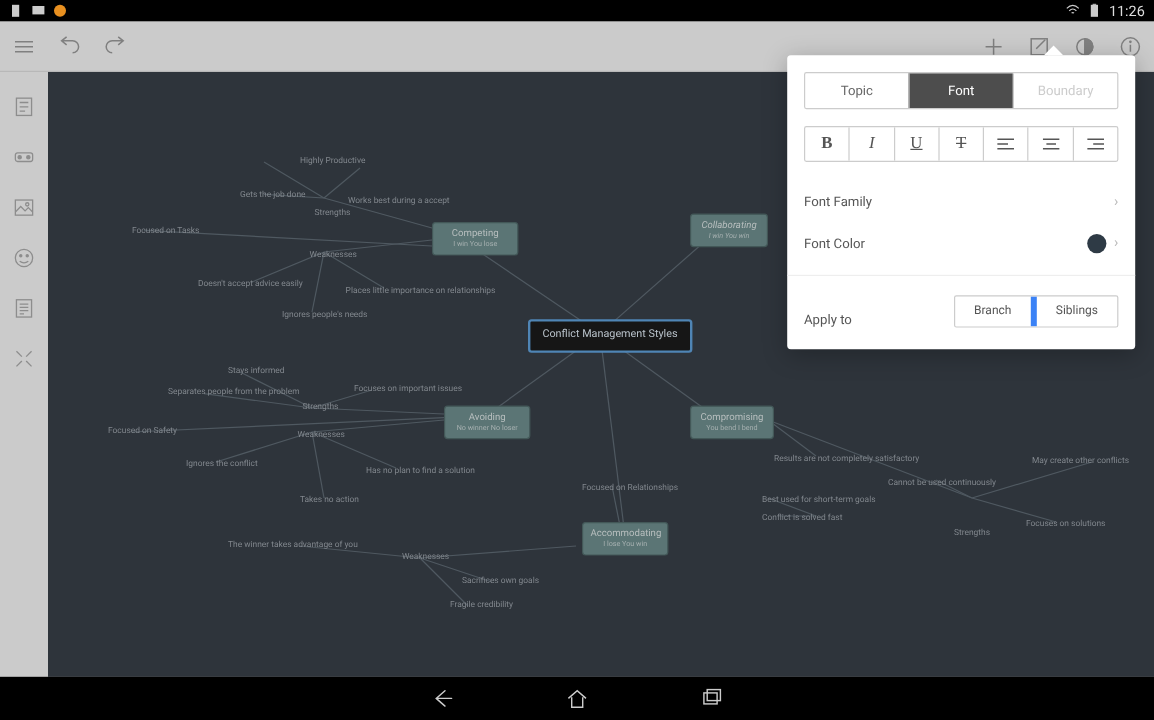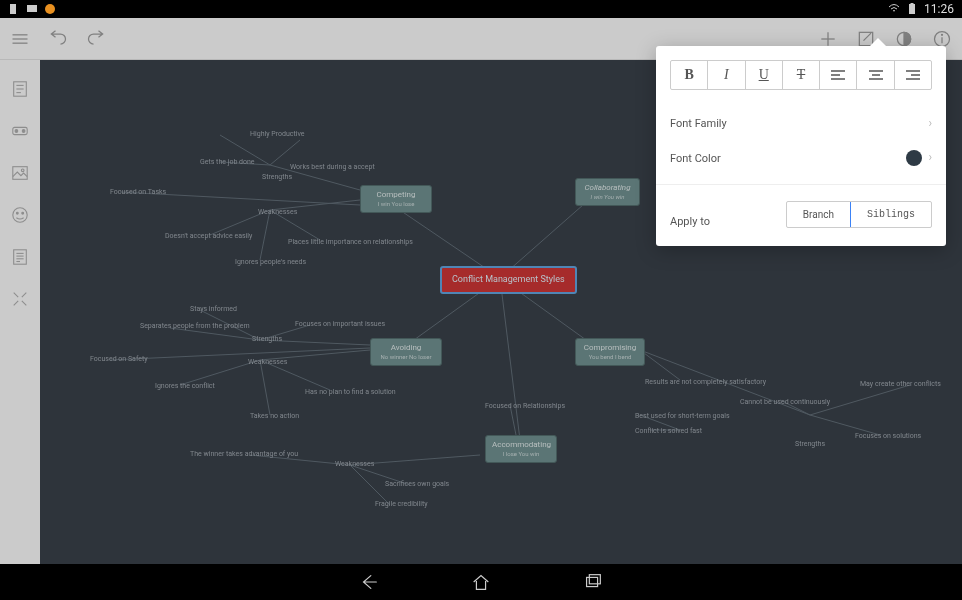--- a/index.html
+++ b/index.html
@@ -18,21 +18,21 @@
 .toolbar-left { display: flex; align-items: center; gap: 18px; }
 .toolbar-right { display: flex; align-items: center; gap: 18px; }
 .toolbar-icon { width: 20px; height: 20px; stroke: #888; stroke-width: 1.5; fill: none; cursor: pointer; }
 
 .side-toolbar { position: absolute; left: 0; top: 42px; bottom: 0; width: 40px; background: #e8e8e8; display: flex; flex-direction: column; align-items: center; padding-top: 20px; gap: 24px; }
 .side-icon { width: 18px; height: 18px; stroke: #999; stroke-width: 1.2; fill: none; cursor: pointer; }
 
 .canvas { position: absolute; left: 40px; top: 42px; right: 0; bottom: 0; background: #1f2730; }
 
 .node { position: absolute; background: #597a7a; border: 1px solid #3a5555; border-radius: 3px; color: #cfd8d8; font-size: 8px; padding: 4px 6px; text-align: center; line-height: 1.3; }
-.node.central { background: #b91c1c; border: 2px solid #4a8fcc; color: #d0dce6; font-size: 9px; padding: 6px 10px; }
+.node.central { background: #000000; border: 2px solid #4a8fcc; color: #d0dce6; font-size: 9px; padding: 6px 10px; }
 .node-label { position: absolute; color: #8a9199; font-size: 7px; white-space: nowrap; }
 
 .popover { position: absolute; top: 46px; right: 16px; width: 290px; background: #fff; border-radius: 3px; box-shadow: 0 4px 20px rgba(0,0,0,0.25); z-index: 20; }
 .popover::before { content: ""; position: absolute; top: -8px; right: 60px; width: 0; height: 0; border-left: 8px solid transparent; border-right: 8px solid transparent; border-bottom: 8px solid #fff; }
 .popover-inner { padding: 14px 14px 18px 14px; }
 
 .tab-segment { display: flex; border: 1px solid #ccc; border-radius: 2px; overflow: hidden; margin-bottom: 14px; }
 .tab-segment > div { flex: 1; text-align: center; font-size: 11px; padding: 8px 0; color: #666; cursor: pointer; }
 .tab-segment > div.active { background: #4d4d4d; color: #fff; }
 .tab-segment > div.disabled { color: #ccc; }
@@ -50,21 +50,21 @@
 .slider-fill { position: absolute; left: 0; top: 0; height: 2px; background: #3a8ed8; width: 30%; }
 .slider-thumb { position: absolute; left: 30%; top: -4px; width: 10px; height: 10px; border-radius: 50%; background: #3a8ed8; transform: translateX(-50%); }
 .size-val { font-size: 10px; color: #777; margin-left: 8px; }
 
 .divider { height: 1px; background: #eee; margin: 8px -14px; }
 
 .apply-row { display: flex; align-items: flex-end; gap: 12px; padding-top: 8px; }
 .apply-label { font-size: 11px; color: #555; flex: 1; }
 .apply-buttons { display: flex; border: 1px solid #ccc; border-radius: 2px; overflow: hidden; }
 .apply-buttons > div { font-size: 10px; color: #555; padding: 7px 16px; cursor: pointer; }
-.apply-buttons > div + div { border-left: 1px solid #3b82f6; font-family: Liberation Mono, monospace; }
+.apply-buttons > div + div { border-left: 5px solid #3b82f6; }
 
 .nav-bar { position: absolute; bottom: 0; left: 0; right: 0; height: 36px; background: #000; display: flex; align-items: center; justify-content: center; gap: 90px; }
 .nav-icon { width: 22px; height: 22px; stroke: #ccc; stroke-width: 1.3; fill: none; }
 </style>
 </head>
 <body>
 
 <div class="status-bar">
   <div class="status-left">
     <svg class="status-icon" viewBox="0 0 12 12">
@@ -267,20 +267,25 @@
     <span class="node-label" style="left:700px;top:338px">Cannot be used continuously</span>
     <span class="node-label" style="left:815px;top:372px">Focuses on solutions</span>
   </div>
 
 </div>
 
 <div class="overlay-dim"></div>
 
 <div class="popover">
   <div class="popover-inner">
+    <div class="tab-segment">
+      <div>Topic</div>
+      <div class="active">Font</div>
+      <div class="disabled">Boundary</div>
+    </div>
 
     <div class="style-row">
       <div>
           <span class="style-glyph" style="font-weight:bold">B</span>
         </div>
       <div>
           <span class="style-glyph" style="font-style:italic">I</span>
         </div>
       <div>
           <span class="style-glyph" style="text-decoration:underline">U</span>

